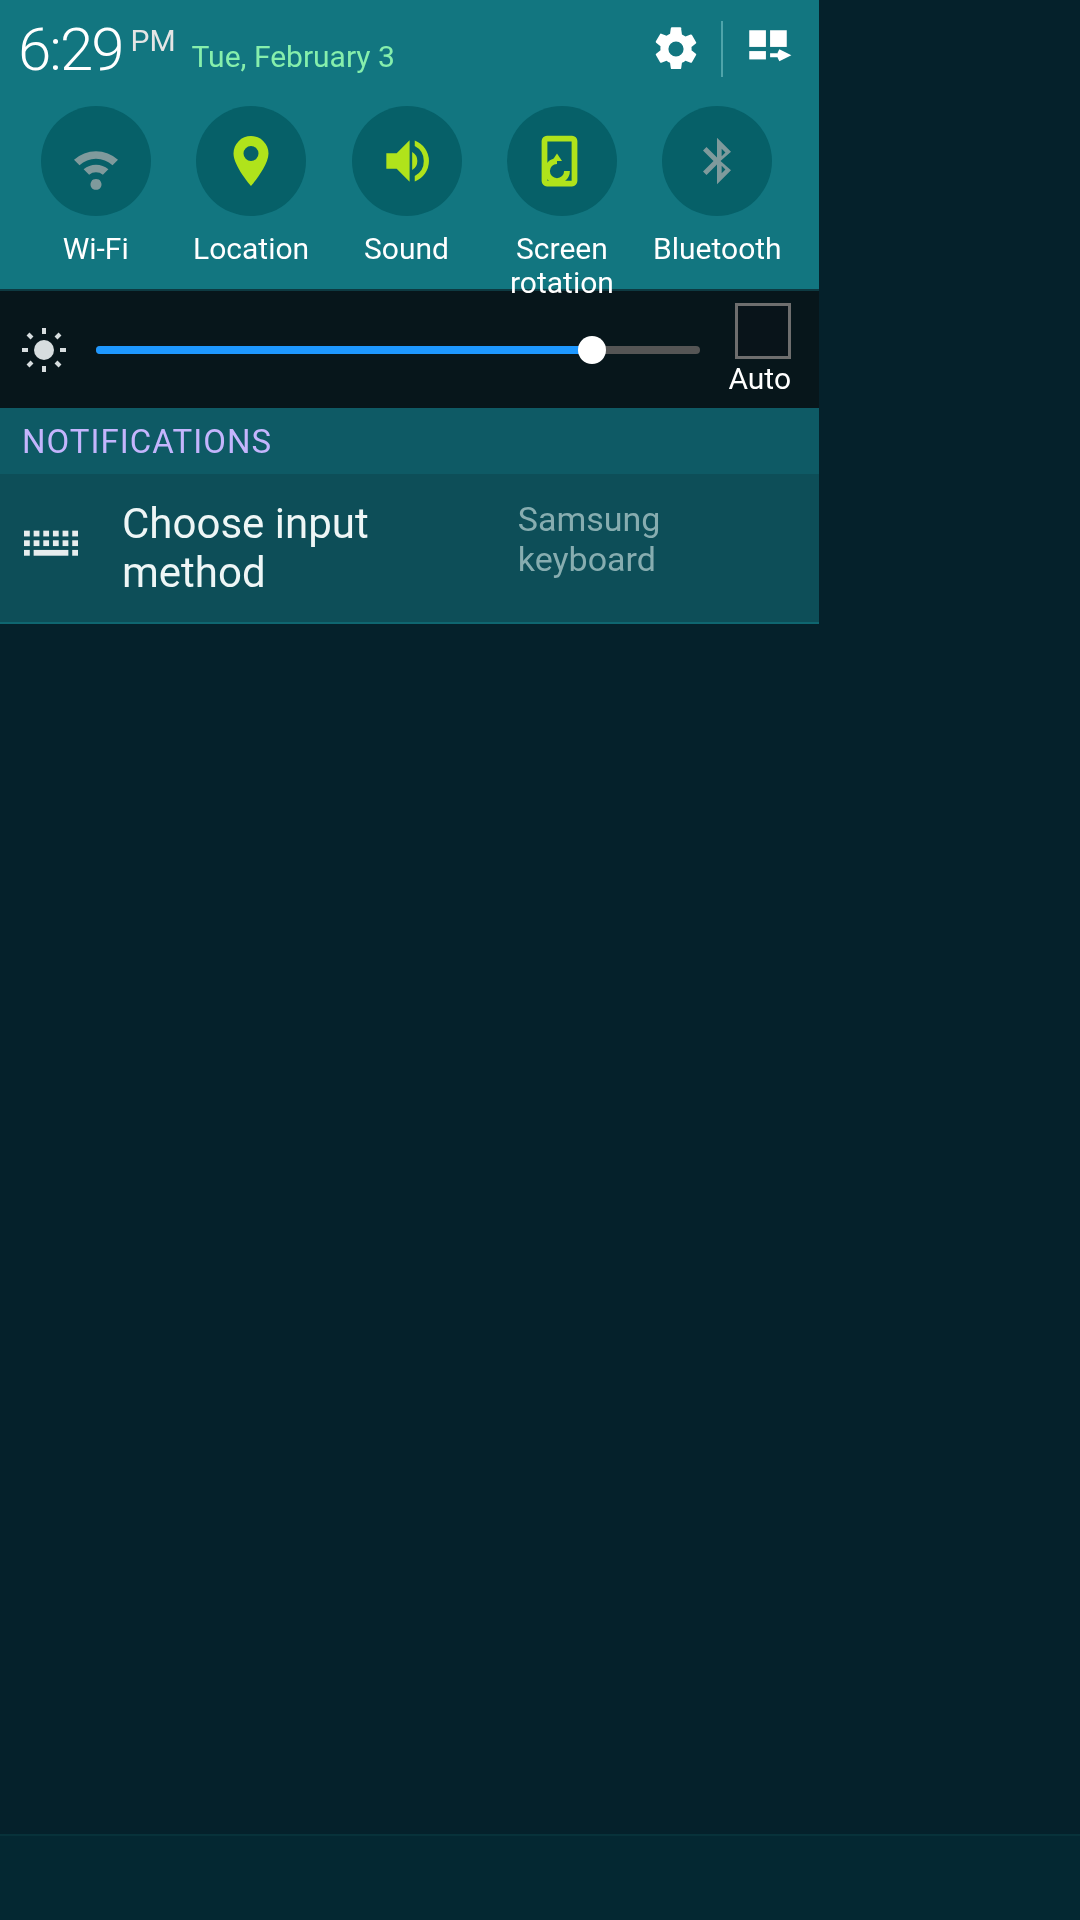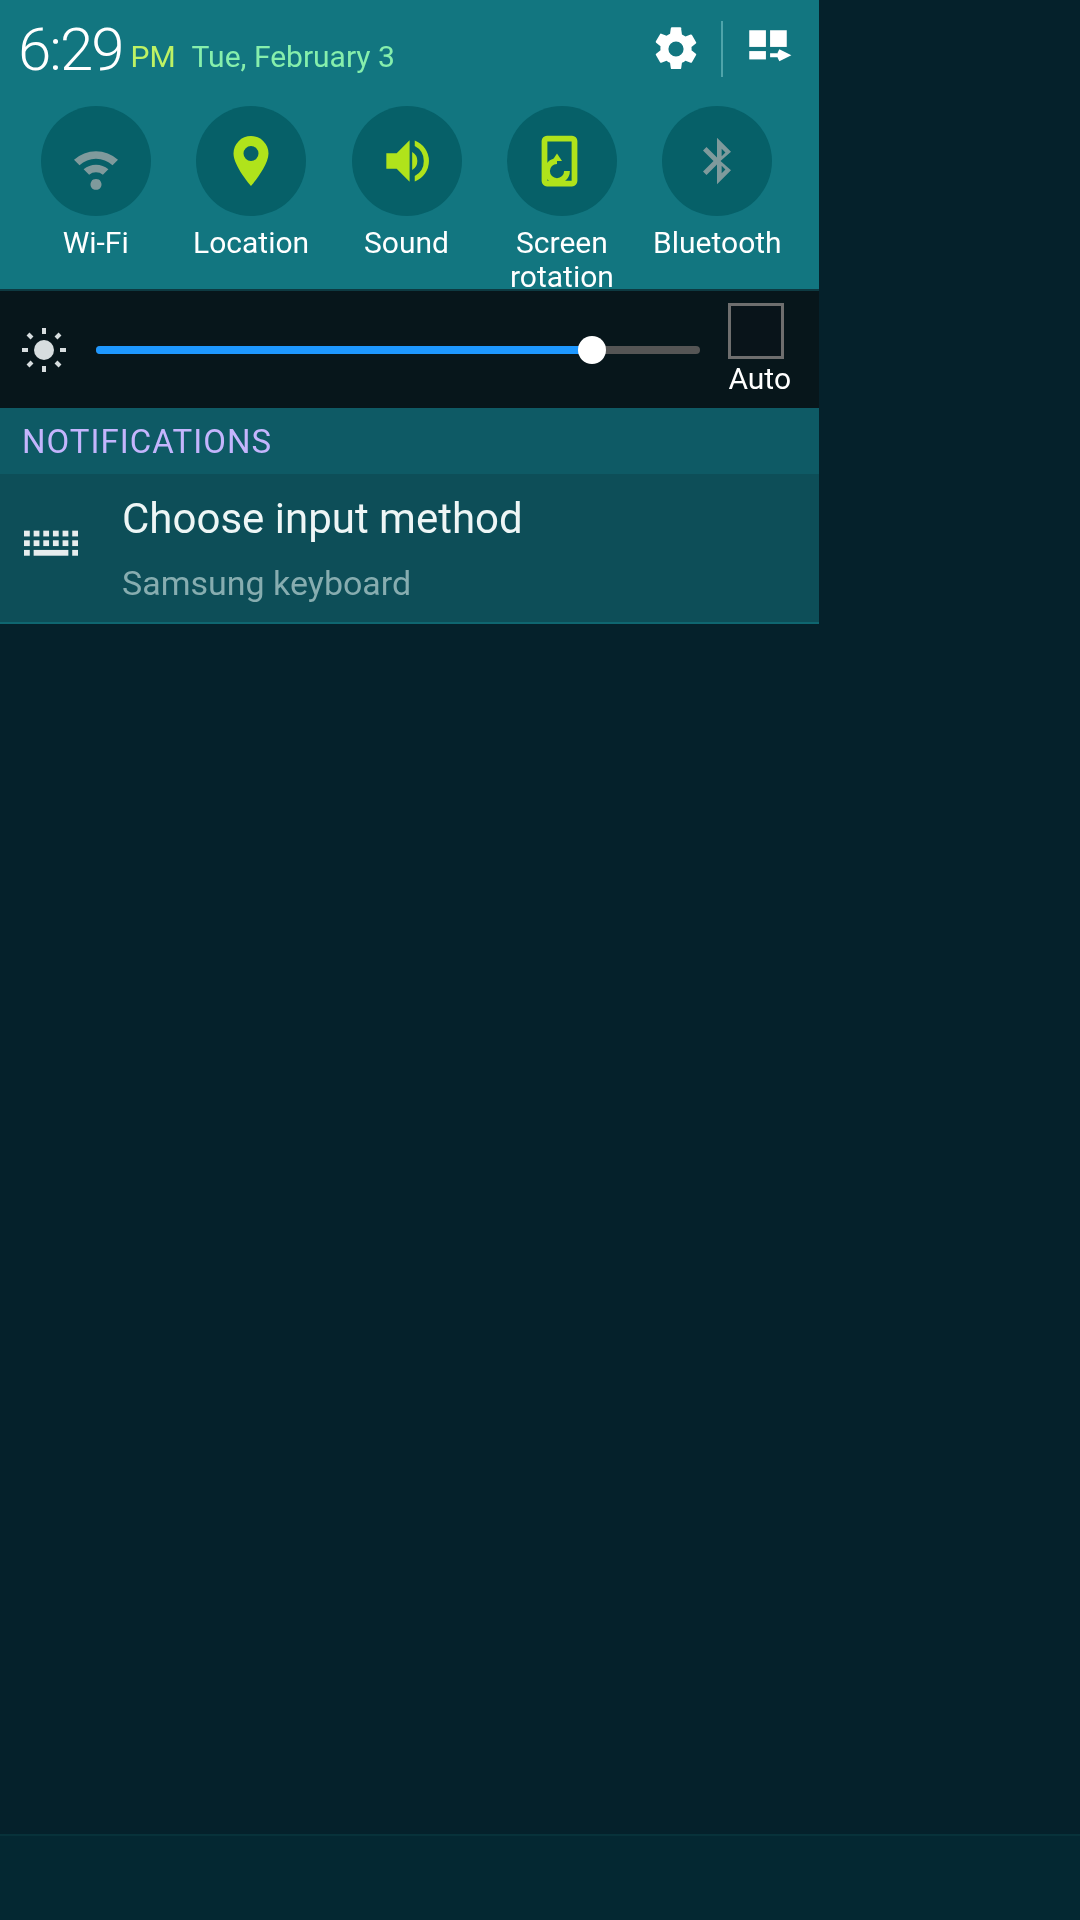--- a/index.html
+++ b/index.html
@@ -1,39 +1,39 @@
 <!DOCTYPE html>
 <html><head>
 <meta charset="utf-8">
 <style>
 html,body{margin:0;padding:0;width:819px;height:1456px;background:#05212b;font-family:Roboto,Arial,Helvetica,sans-serif;color:#e9eff1;overflow:hidden}
 .header{background:#127680;height:289px;box-sizing:border-box;padding:14px 24px 12px 18px;display:flex;flex-direction:column}
 .header-top{display:flex;align-items:center;height:70px}
 .time{font-size:60px;font-weight:300;letter-spacing:-2px;color:#fff}
-.ampm{font-size:30px;margin-left:8px;color:#bef264;align-self:flex-end;margin-bottom:10px}
+.ampm{font-size:30px;margin-left:8px;color:#e5e5e5;align-self:flex-end;margin-bottom:26px}
 .date{font-size:30px;margin-left:16px;color:#86efac;align-self:flex-end;margin-bottom:10px}
 .header-top .spacer{flex:1}
 .hdr-icon{width:54px;height:54px;display:flex;align-items:center;justify-content:center}
 .vsep{width:2px;height:56px;background:#4fa4aa;margin:0 18px}
 .toggles{display:flex;justify-content:space-between;margin-top:22px}
-.toggle{flex:1;display:flex;flex-direction:column;align-items:center;gap:10px;min-width:0}
+.toggle{flex:1;display:flex;flex-direction:column;align-items:center;gap:16px;min-width:0}
 .toggle-circle{width:110px;height:110px;border-radius:55px;background:#066068;display:flex;align-items:center;justify-content:center}
 .toggle-label{font-size:30px;color:#fff;text-align:center;line-height:1.12}
 .brightness{background:#07161b;height:117px;display:flex;align-items:center;padding:0 28px 0 20px;gap:28px;border-top:2px solid #0d3a42}
 .slider-wrap{flex:1;position:relative;height:8px}
 .slider-track{position:absolute;left:0;right:0;top:0;height:8px;background:#555;border-radius:4px}
 .slider-fill{position:absolute;left:0;top:0;height:8px;background:#1e98ff;border-radius:4px}
 .slider-thumb{position:absolute;top:-10px;width:28px;height:28px;background:#fff;border-radius:14px;margin-left:-14px}
-.auto-col{display:flex;flex-direction:column;align-items:flex-start;gap:2px}
+.auto-col{display:flex;flex-direction:column;align-items:flex-end;gap:2px}
 .checkbox{width:50px;height:50px;border:3px solid #6e6e6e;background:#09141a}
 .auto-label{font-size:30px;color:#fff}
 .section-title{background:#0e5a65;height:66px;display:flex;align-items:center;padding:0 22px}
 .section-title span{font-size:33px;letter-spacing:1px;color:#c4b5fd}
 .notif{background:#0d4e58;height:148px;display:flex;align-items:center;padding:0 30px 0 24px;gap:44px;border-bottom:2px solid #0f6670}
-.notif-text{display:flex;flex-direction:column;gap:20px}
+.notif-text{display:flex;flex-direction:row;gap:20px}
 .notif-title{font-size:42px;color:#eef6f6}
 .notif-sub{font-size:34px;color:#87adb0}
 .bottom-bar{position:absolute;left:0;right:0;bottom:0;height:84px;background:#042832;border-top:2px solid #08323a}
 svg{display:block}
 </style>
 </head>
 <body>
 
 <div class="header">
   <div class="header-top">

